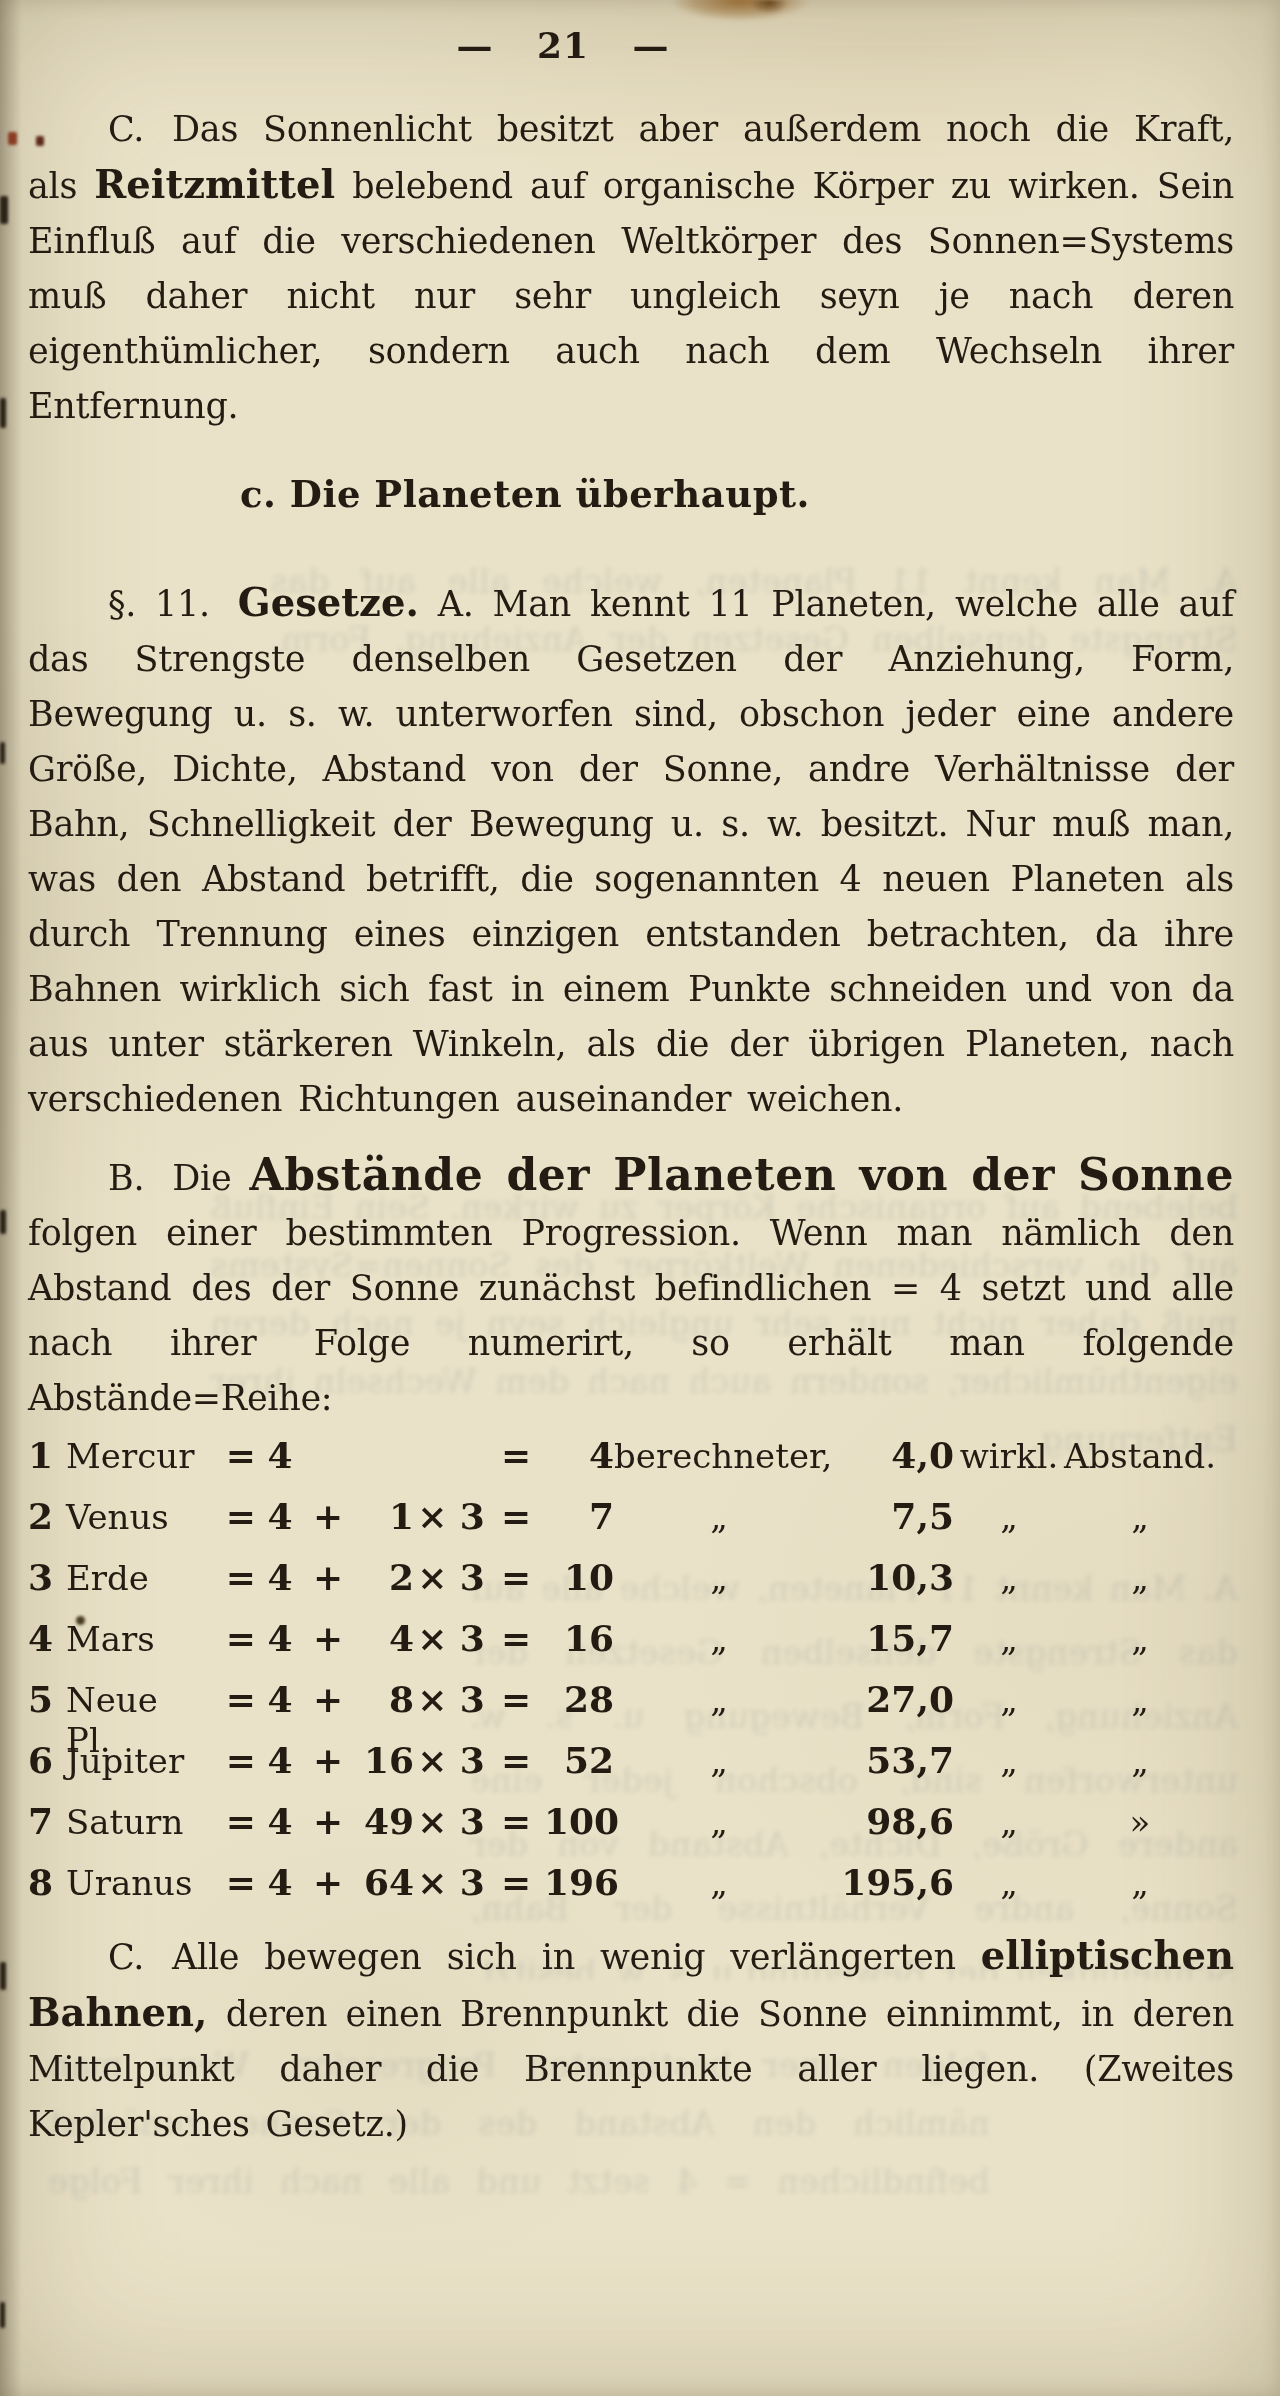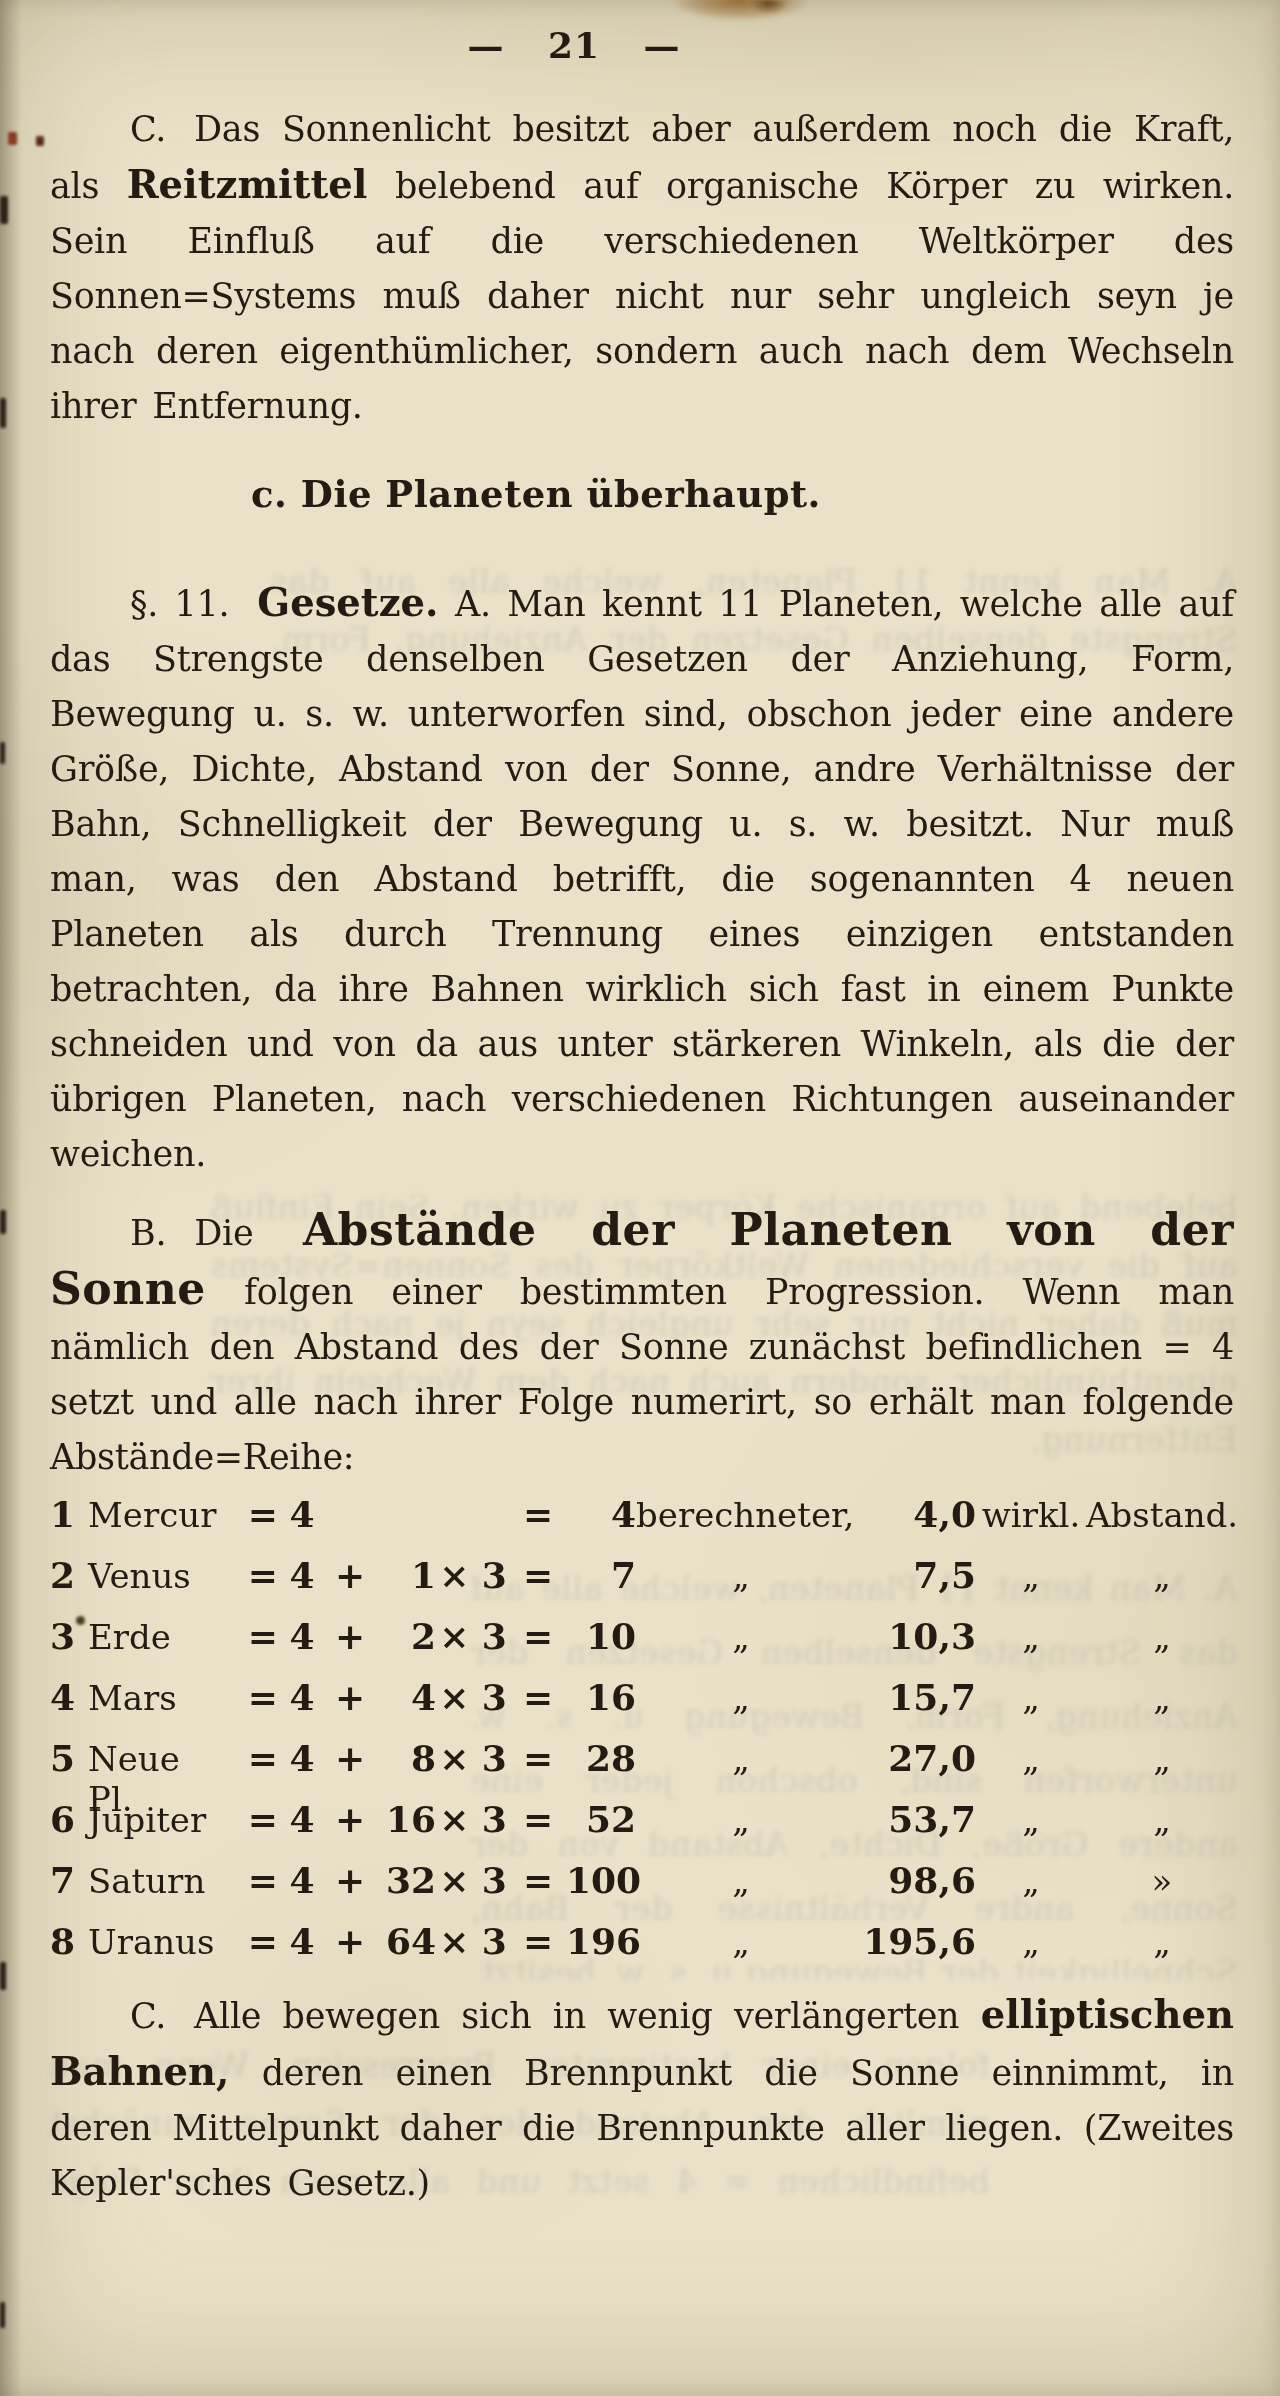--- a/index.html
+++ b/index.html
@@ -18,21 +18,21 @@
       radial-gradient(ellipse 500px 400px at 30% 85%, rgba(150,138,104,0.07), transparent 60%),
       #eae2c8;
     box-shadow: inset 0 0 150px rgba(100,85,50,0.30), inset 0 0 20px rgba(70,60,35,0.20);
   }
   
   .page::before {
     content:""; position:absolute; left:0; top:0; bottom:0; width:22px; z-index:3;
     background: linear-gradient(90deg, rgba(60,48,28,0.28), rgba(60,48,28,0.0));
     pointer-events:none;
   }
-  .content { position:relative; z-index:2; padding: 0 46px 0 50px; }
+  .content { position:relative; z-index:2; padding: 0 46px 0 28px; }
 
   .pagenum {
     margin-top: 24px; text-align: center; position: relative; left: -68px;
     font-weight: 700; font-size: 36px; word-spacing: 30px; letter-spacing: 1px;
   }
 
   .para {
     font-size: 35px; line-height: 55px; margin: 0;
     text-align: justify; text-align-last: left;
     word-spacing: 5px; letter-spacing: -0.3px;
@@ -243,21 +243,21 @@
           <span class="t-c2">„</span>
           <span class="t-c3">„</span>
         </div>
 
         <div class="trow">
           <span class="t-num">7</span>
           <span class="t-name">Saturn</span>
           <span class="t-eq1">=</span>
           <span class="t-four">4</span>
           <span class="t-plus">+</span>
-          <span class="t-mult">32</span>
+          <span class="t-mult">49</span>
           <span class="t-times">× 3</span>
           <span class="t-eq2">=</span>
           <span class="t-calc">100</span>
           <span class="t-c1">„</span>
           <span class="t-actual">98,6</span>
           <span class="t-c2">„</span>
           <span class="t-c3">»</span>
         </div>
 
         <div class="trow">

